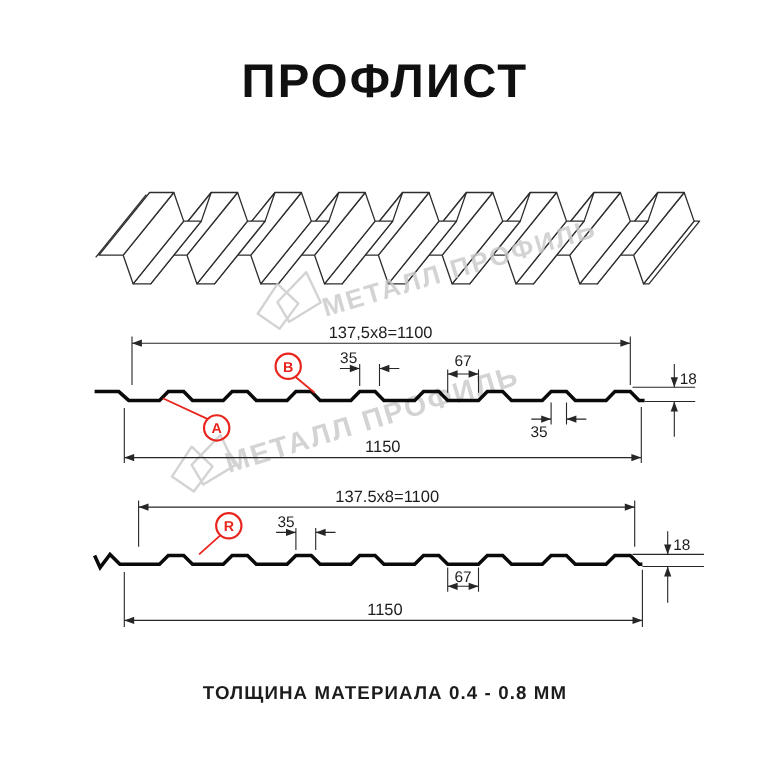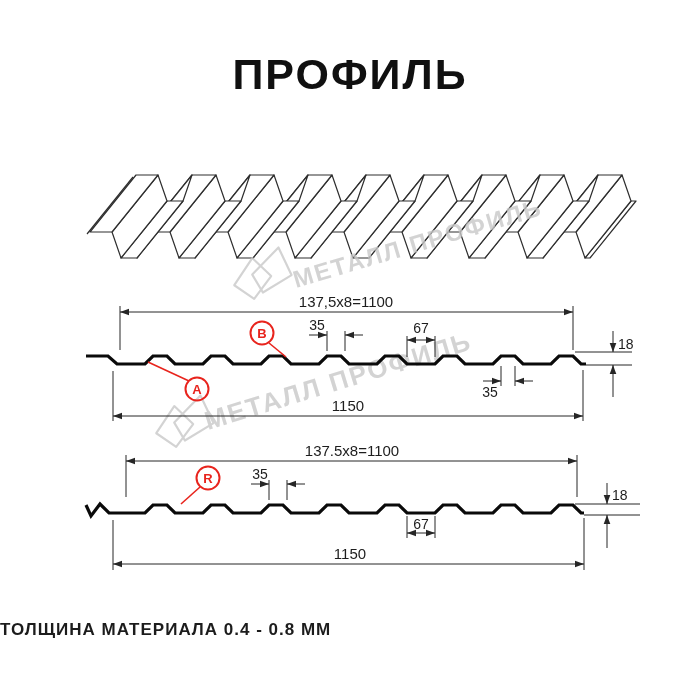--- a/index.html
+++ b/index.html
@@ -2,39 +2,39 @@
 <html style="--red: #e8241d; --line: #262626; --wm: #c9c9c9;"><head>
 <meta charset="utf-8">
 <style>
   html,body{margin:0;padding:0;background:#ffffff;}
   #stage{position:relative;width:700px;height:700px;background:#fff;overflow:hidden;
          font-family:"Liberation Sans",sans-serif;}
   .title{position:absolute;left:0;top:50px;width:700px;text-align:center;
          font-size:43px;font-weight:800;letter-spacing:2px;color:#101010;}
   .subtitle{position:absolute;left:0;top:106px;width:700px;text-align:center;
          font-size:18px;font-weight:700;letter-spacing:1px;color:#151515;}
-  .footer{position:absolute;left:0;top:620px;width:700px;
+  .footer{position:absolute;left:0;top:620px;width:700px;text-align:center;
          font-size:17px;font-weight:600;letter-spacing:1px;color:#1c1c1c;}
   svg text{font-family:"Liberation Sans",sans-serif;}
   .dim-text{font-size:14px;fill:#1d1d1d;}
   .dim-text-lg{font-size:15px;fill:#1d1d1d;}
   .red-label{font-size:13px;font-weight:700;fill:var(--red,#e8241d);}
   .wm-text{font-size:26px;font-weight:700;fill:var(--wm,#c9c9c9);letter-spacing:2px;}
   .wm-text-sm{font-size:24px;font-weight:700;fill:var(--wm,#c9c9c9);letter-spacing:2px;}
   .wm-logo{fill:none;stroke:var(--wm,#c9c9c9);stroke-width:2.2;stroke-linejoin:round;}
   .profile{fill:none;stroke:#0a0a0a;stroke-width:3.2;stroke-linejoin:miter;}
   .thin{fill:none;stroke:var(--line,#262626);stroke-width:1;}
   .redline{stroke:var(--red,#e8241d);stroke-width:1.6;}
   .redcircle{fill:none;stroke:var(--red,#e8241d);stroke-width:2;}
 </style>
 </head>
 <body>
 
 <div id="stage">
-  <div class="title">ПРОФИЛЬ</div>
+  <div class="title">ПРОФЛИСТ</div>
   <div class="footer">ТОЛЩИНА МАТЕРИАЛА 0.4 - 0.8 ММ</div>
 
   <svg id="cv" width="700" height="700" viewBox="0 0 700 700" style="position:absolute;left:0;top:0;">
 
     <g id="sheet3d">
         <polygon points="585,258 590,258 636,201 631,201" fill="#ffffff" stroke="#2e2e2e" stroke-width="1.2" stroke-linejoin="round"></polygon>
         <polygon points="576,232 585,258 631,201 622,175" fill="#ffffff" stroke="#2e2e2e" stroke-width="1.2" stroke-linejoin="round"></polygon>
         <polygon points="552,232 576,232 622,175 598,175" fill="#ffffff" stroke="#2e2e2e" stroke-width="1.2" stroke-linejoin="round"></polygon>
         <polygon points="543,258 552,232 598,175 589,201" fill="#ffffff" stroke="#2e2e2e" stroke-width="1.2" stroke-linejoin="round"></polygon>
         <polygon points="527,258 543,258 589,201 573,201" fill="#ffffff" stroke="#2e2e2e" stroke-width="1.2" stroke-linejoin="round"></polygon>

